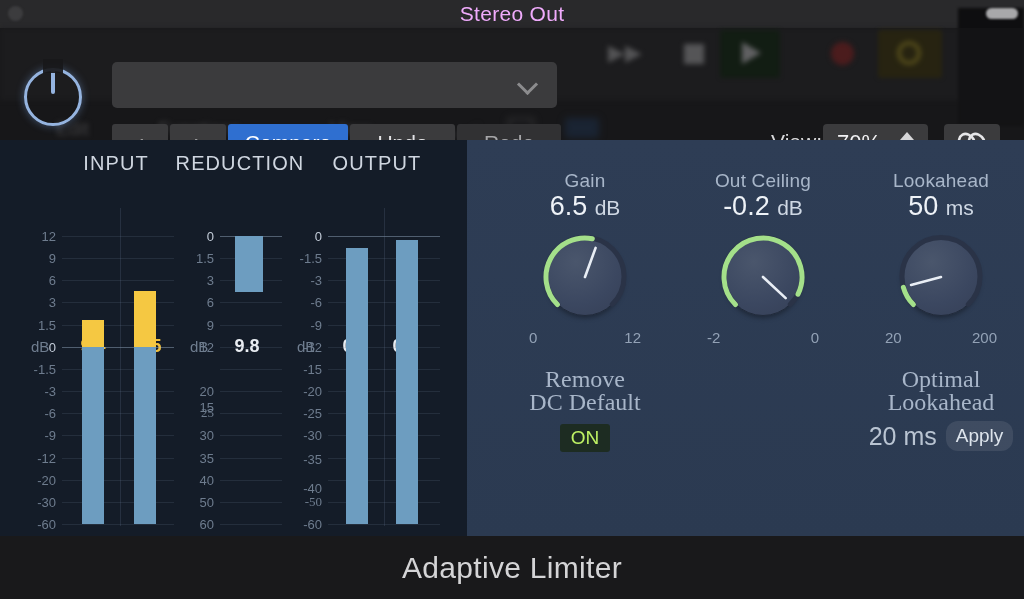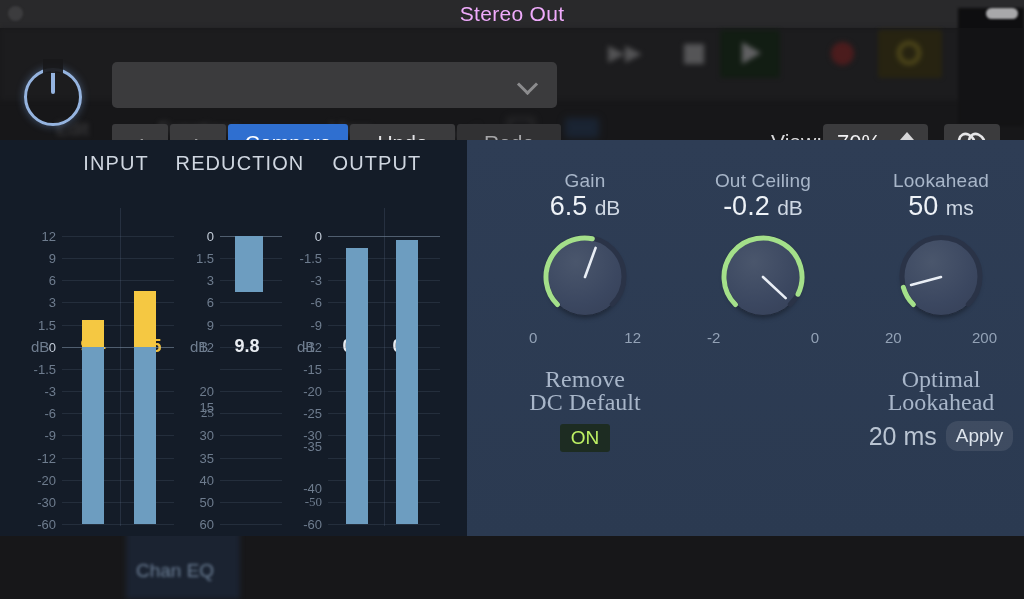--- a/index.html
+++ b/index.html
@@ -321,21 +321,21 @@
           <span class="zero" style="top: 96px;">0</span>
           <span style="top: 118.154px;">-1.5</span>
           <span style="top: 140.308px;">-3</span>
           <span style="top: 162.462px;">-6</span>
           <span style="top: 184.615px;">-9</span>
           <span style="top: 206.769px;">-12</span>
           <span style="top: 228.923px;">-15</span>
           <span style="top: 251.077px;">-20</span>
           <span style="top: 273.231px;">-25</span>
           <span style="top: 295.385px;">-30</span>
-          <span style="top: 306px;">-35</span>
+          <span style="top: 319px;">-35</span>
           <span style="top: 348px;">-40</span>
           <span style="top: 361.846px; font-family: Liberation Serif, serif;">-50</span>
           <span style="top: 384px;">-60</span>
         </div>
 
       <div id="meter-graphics">
           <div class="gridline" style="left: 62px; width: 112px; top: 96px;"></div>
           <div class="gridline" style="left: 62px; width: 112px; top: 118.154px;"></div>
           <div class="gridline" style="left: 62px; width: 112px; top: 140.308px;"></div>
           <div class="gridline" style="left: 62px; width: 112px; top: 162.462px;"></div>
@@ -463,14 +463,17 @@
         <div class="sw-label">Lookahead</div>
         <div class="opt-row">
           <span class="opt-val">20 ms</span>
           <span class="apply-btn">Apply</span>
         </div>
       </div>
 
     </div>
   </div>
 
+  <div class="footer">
+    <div class="footer-title">Adaptive Limiter</div>
+  </div>
 
 </div>
 
 </body></html>

